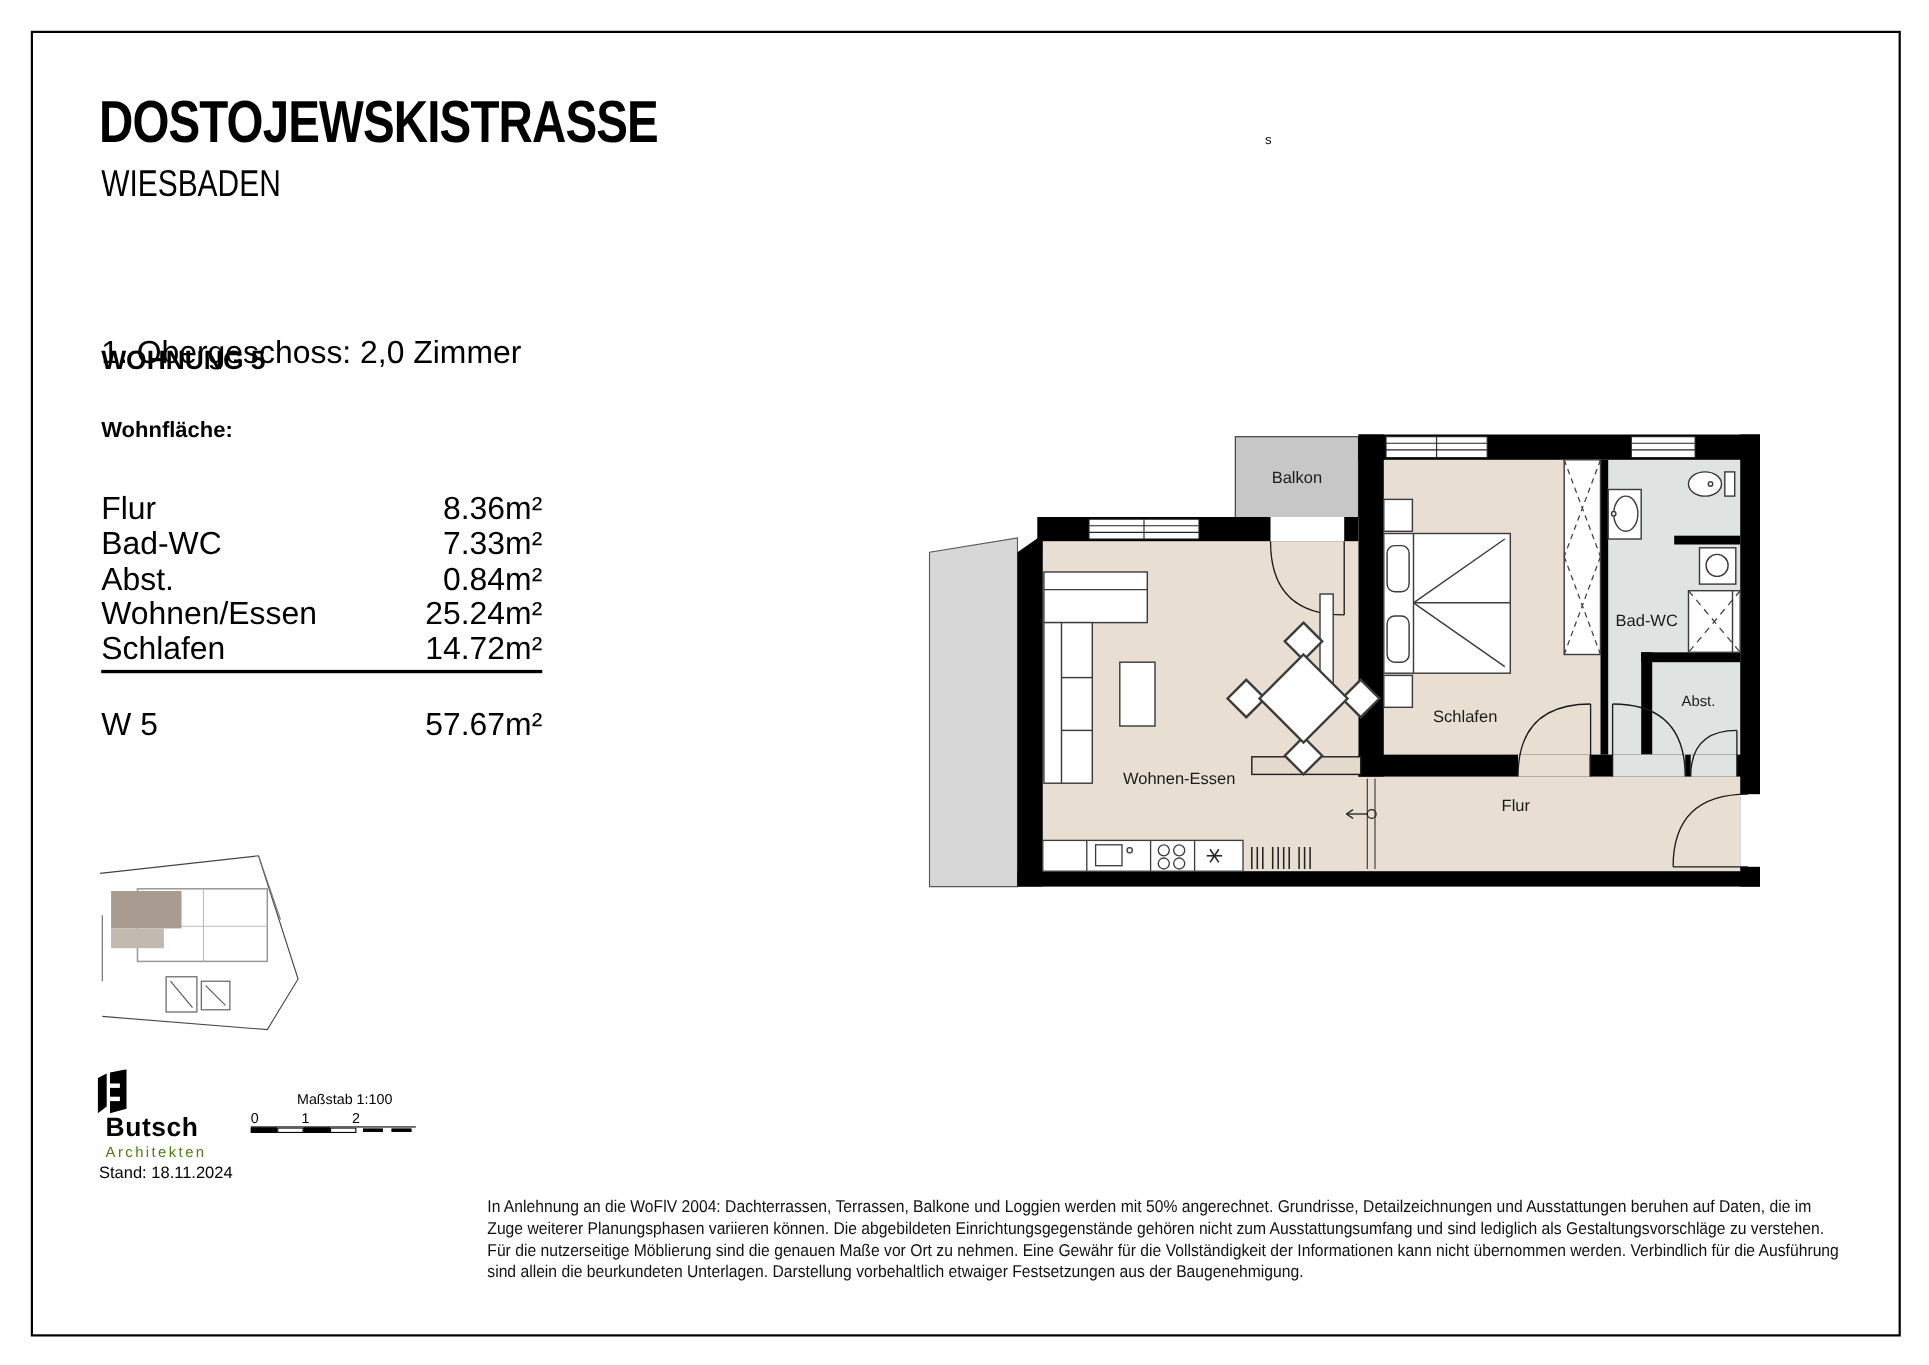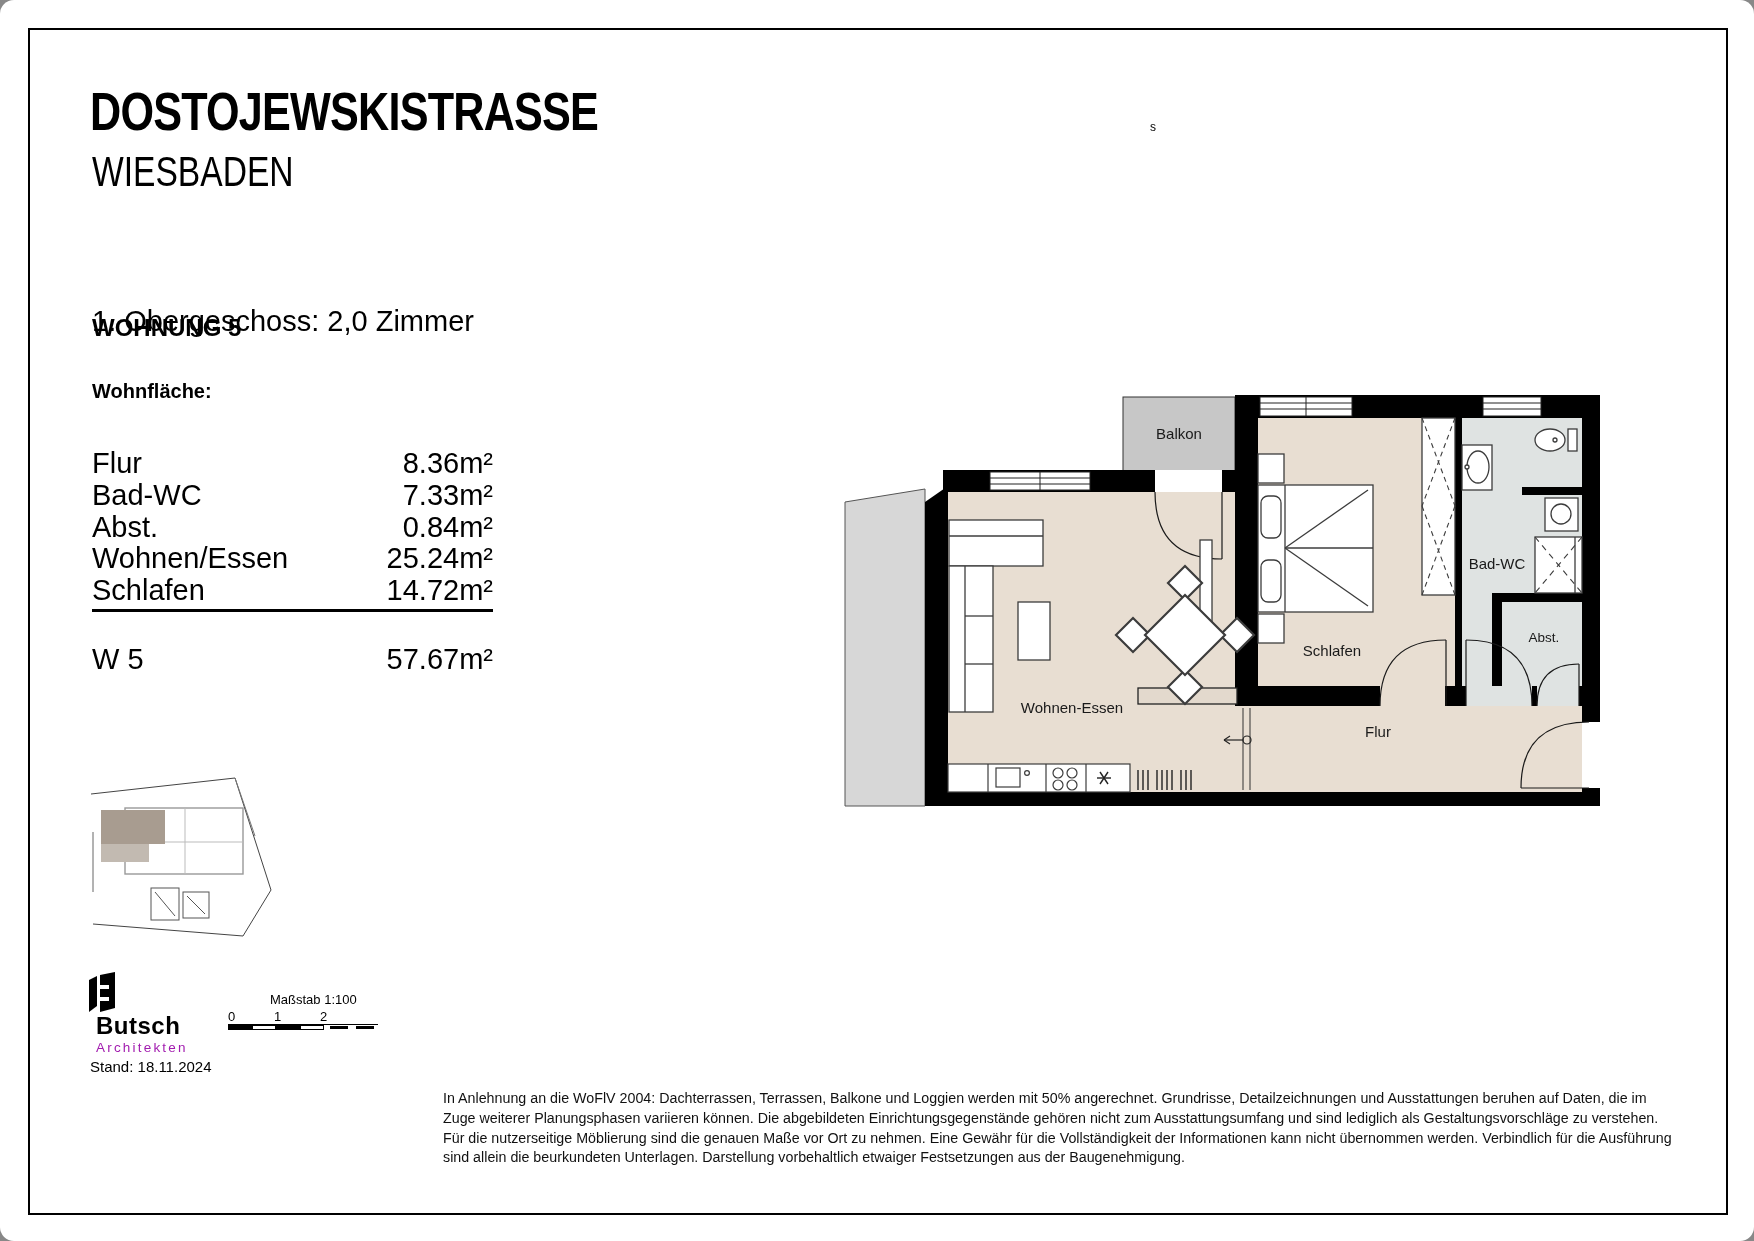--- a/index.html
+++ b/index.html
@@ -1,36 +1,36 @@
 <!DOCTYPE html>
 <html><head>
 <meta charset="utf-8">
 <style>
   html,body{margin:0;padding:0;background:#888;}
   .page{position:relative;width:1754px;height:1241px;background:#fff;overflow:hidden;
-        font-family:"Liberation Sans",sans-serif;color:#000;border-radius:14px;}
+        font-family:"Liberation Sans",sans-serif;color:#000;}
   .frame{position:absolute;left:28px;top:28px;right:26px;bottom:26px;border:2px solid #000;}
   .condensed{display:inline-block;transform:scaleX(.8);transform-origin:left top;white-space:nowrap;}
   .title{position:absolute;left:90px;top:80px;font-size:54px;font-weight:bold;letter-spacing:-1px;}
-  .subtitle{position:absolute;left:92px;top:148px;font-size:42px;letter-spacing:0px;text-decoration:underline;}
+  .subtitle{position:absolute;left:92px;top:148px;font-size:34px;letter-spacing:0px;text-decoration:underline;}
   .unit-title{position:absolute;left:92px;top:270px;font-size:24px;font-weight:bold;margin-top:44px;}
   .unit-sub{position:absolute;left:92px;top:305px;font-size:29px;}
   .wf-head{position:absolute;left:92px;top:380px;font-size:20px;font-weight:bold;}
   .area-table{position:absolute;left:92px;top:448px;width:401px;font-size:29px;line-height:31.8px;}
   .area-row{display:flex;justify-content:space-between;}
   .area-rows{border-bottom:3px solid #000;padding-bottom:2px;}
   .area-total{display:flex;justify-content:space-between;margin-top:32px;gap:32px;}
   .stray-s{position:absolute;left:1150px;top:120px;font-size:12px;}
   .plan{position:absolute;left:740px;top:390px;}
   .siteplan{position:absolute;left:85px;top:772px;}
   .logo{position:absolute;left:88px;top:972px;width:220px;}
   .logo-row{display:flex;align-items:flex-start;flex-direction:column;}
   .logo-text{margin-left:8px;line-height:1;}
   .logo-name{font-size:24px;font-weight:bold;letter-spacing:.5px;}
-  .logo-sub{font-size:13.5px;color:#a21caf;letter-spacing:2.2px;margin-top:3px;}
+  .logo-sub{font-size:13.5px;color:#4d7c0f;letter-spacing:2.2px;margin-top:3px;}
   .stand{position:absolute;left:90px;top:1022px;font-size:15px;margin-top:36px;}
   .scalebar{position:absolute;left:228px;top:992px;width:170px;font-size:13px;}
   .scale-label{margin-left:42px;}
   .scale-ticks{position:relative;height:14px;margin-top:2px;}
   .scale-ticks span{position:absolute;top:0;}
   .t0{left:0px;} .t1{left:46px;} .t2{left:92px;}
   .scale-strip{position:relative;height:6px;margin-top:1px;border-top:1px solid #000;width:150px;}
   .seg{position:absolute;top:0;height:5px;border:1px solid #000;box-sizing:border-box;}
   .seg.b{background:#000;} .seg.w{background:#fff;}
   .disclaimer{position:absolute;left:443px;top:1088px;width:1345px;font-size:15.5px;line-height:19.8px;

